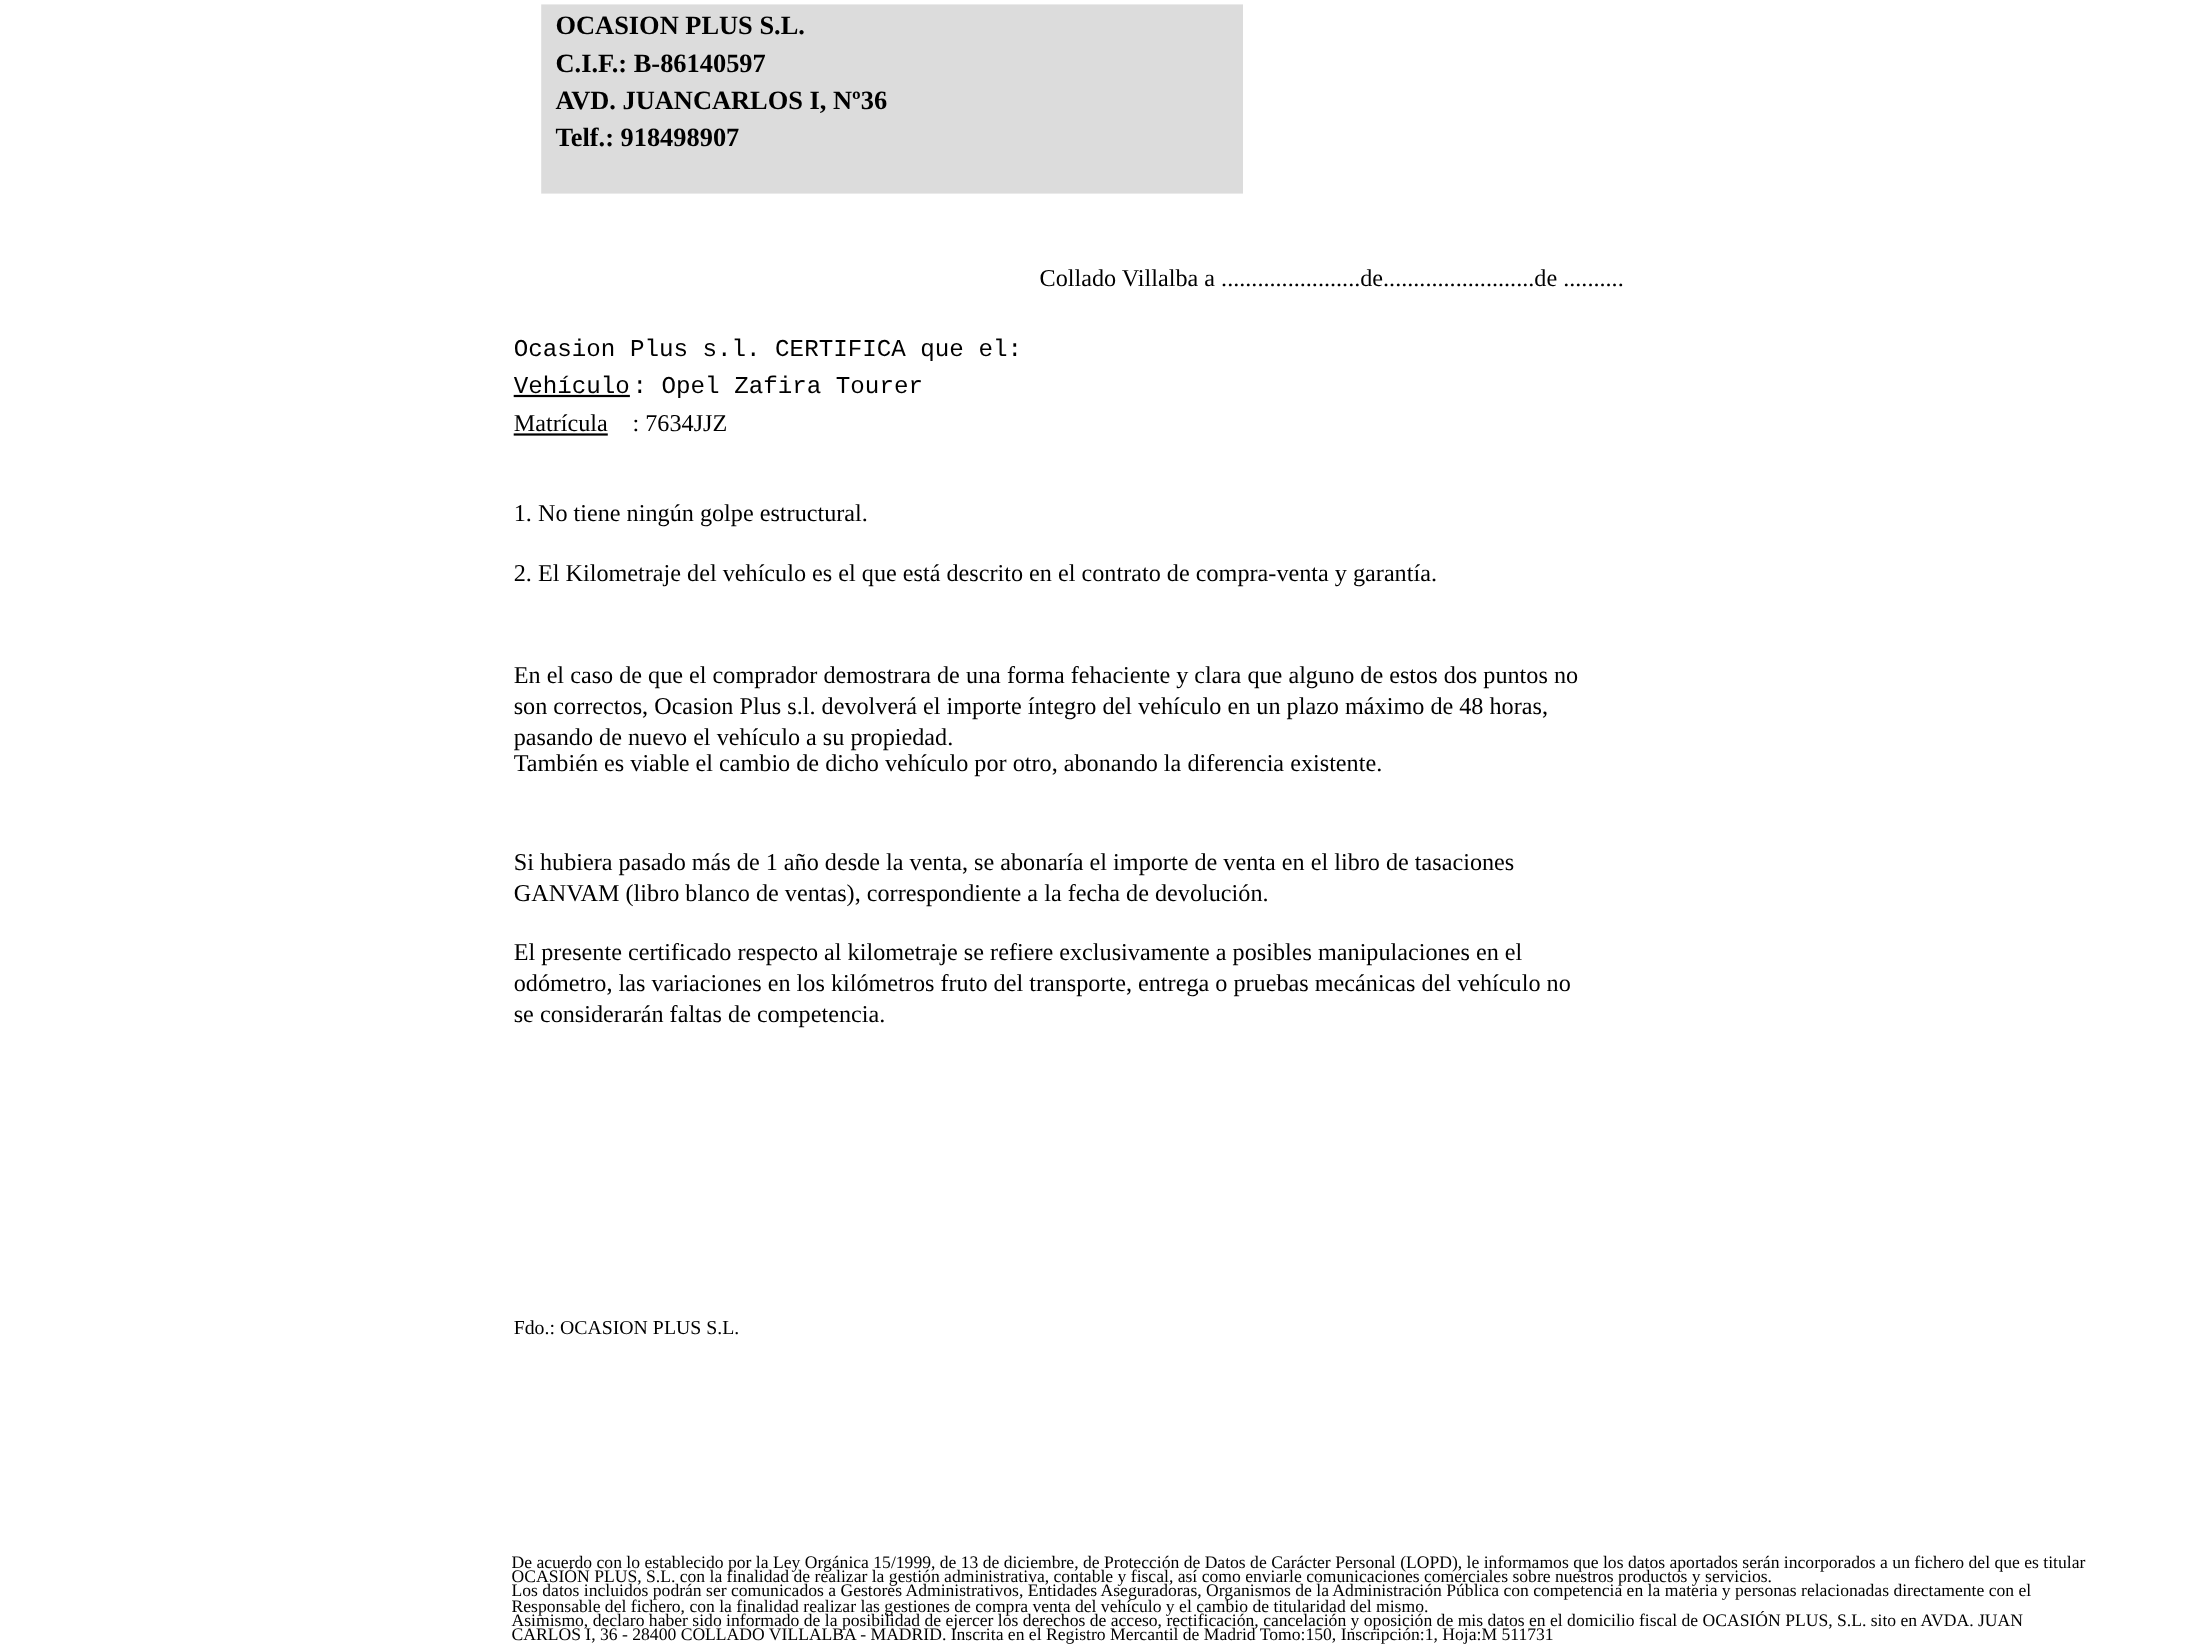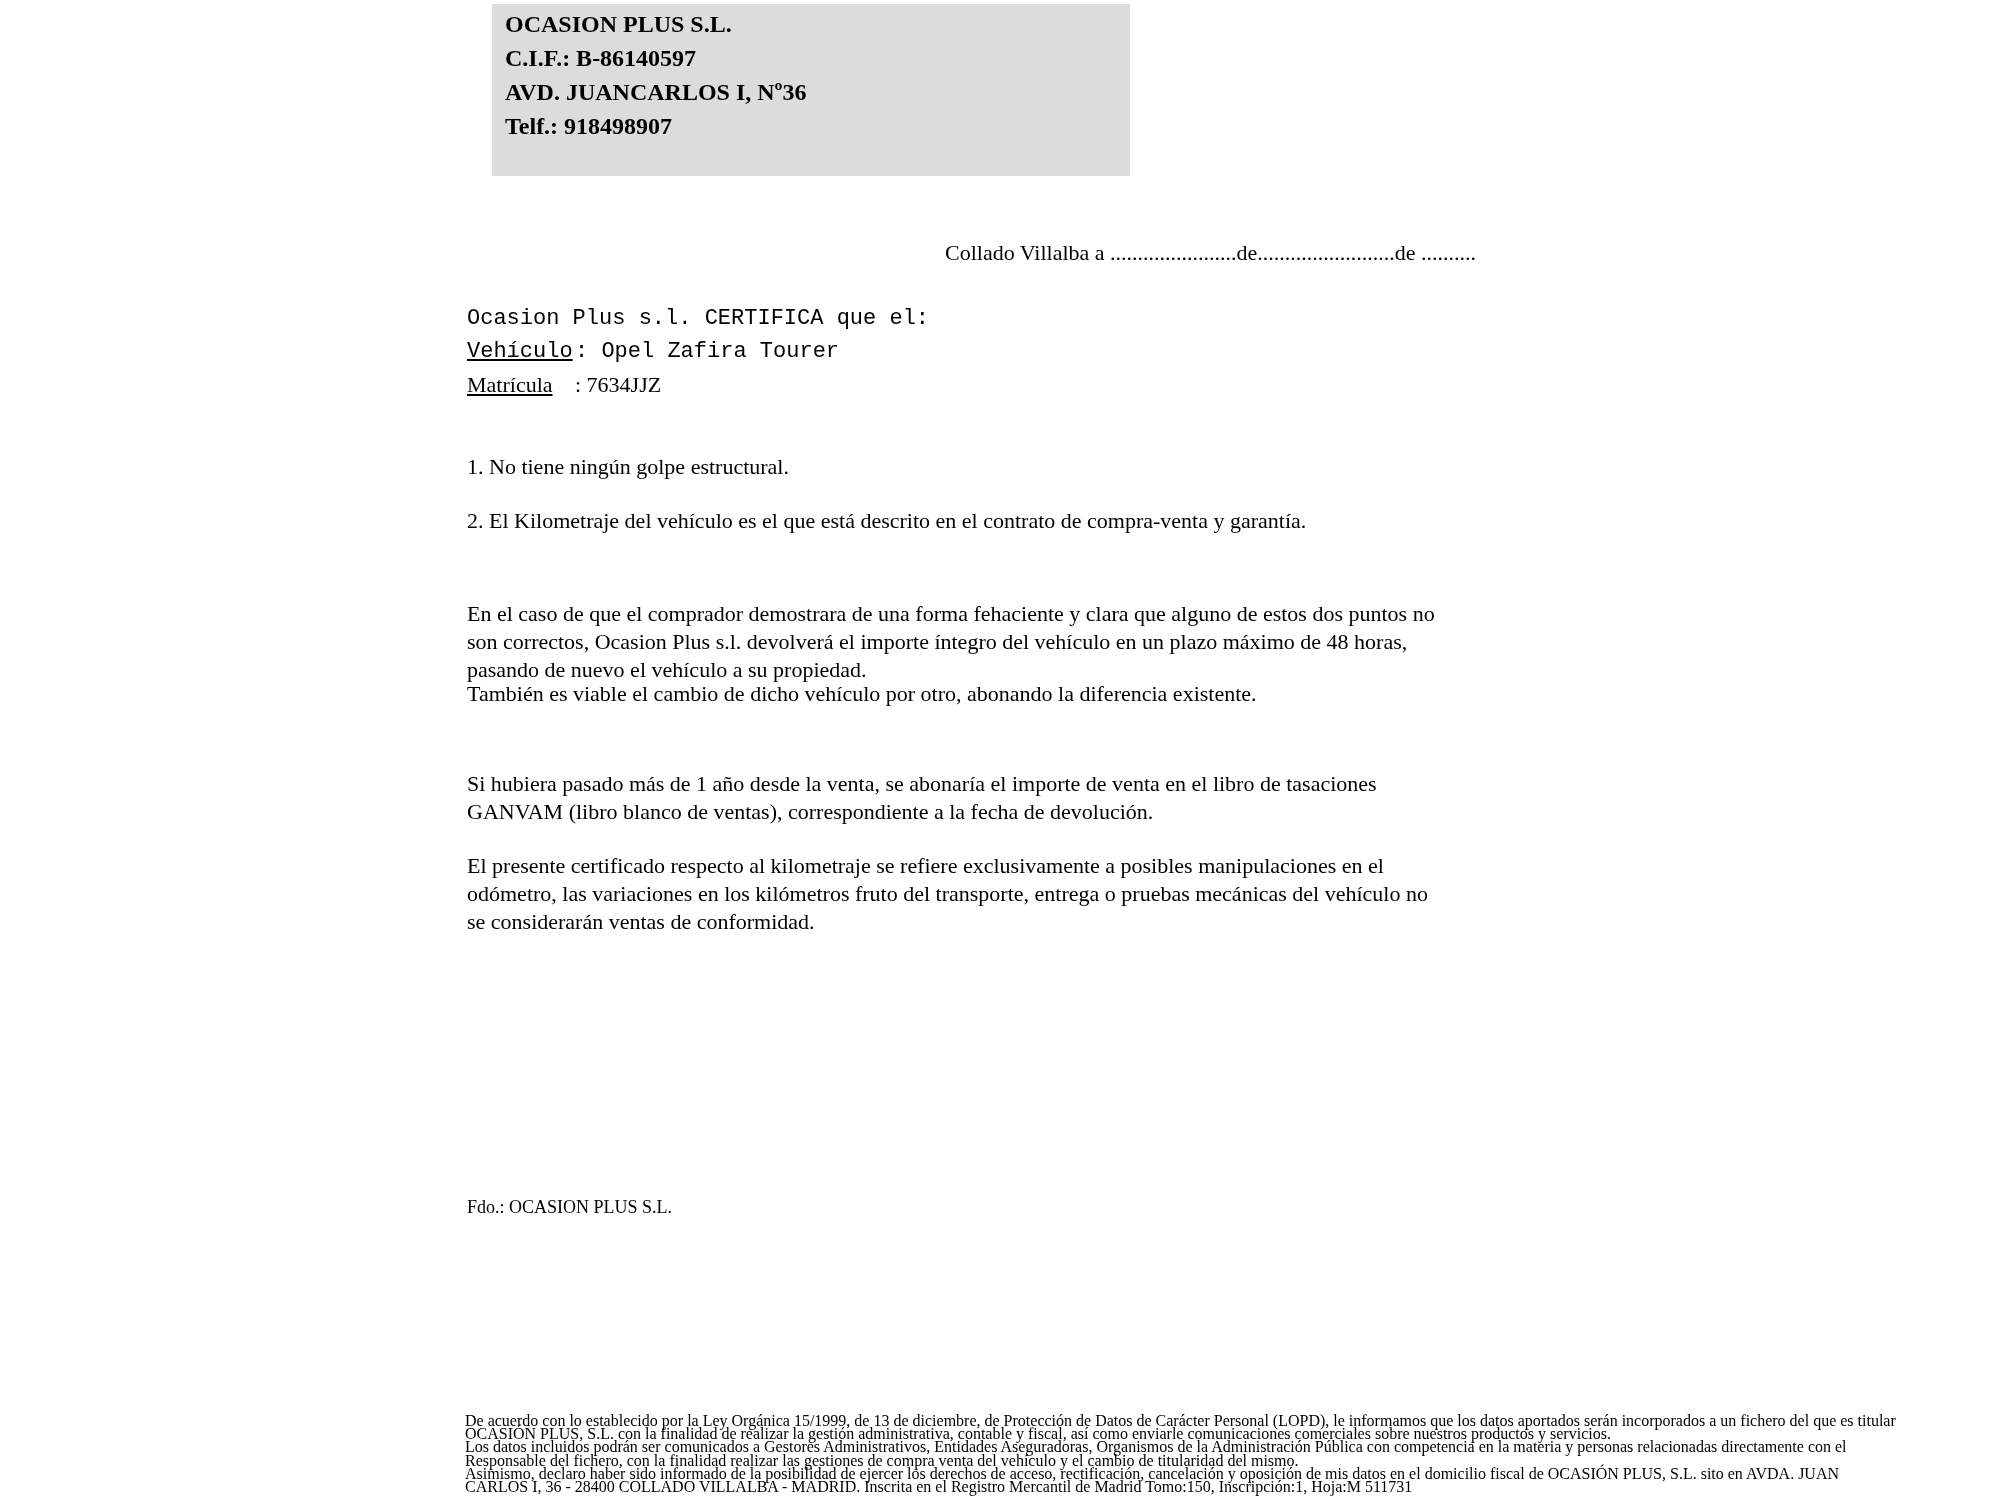--- a/index.html
+++ b/index.html
@@ -138,21 +138,21 @@
 </div>
 
 <div class="abs para para-ganvam">
   <div>Si hubiera pasado más de 1 año desde la venta, se abonaría el importe de venta en el libro de tasaciones</div>
   <div>GANVAM (libro blanco de ventas), correspondiente a la fecha de devolución.</div>
 </div>
 
 <div class="abs para para-odometer">
   <div>El presente certificado respecto al kilometraje se refiere exclusivamente a posibles manipulaciones en el</div>
   <div>odómetro, las variaciones en los kilómetros fruto del transporte, entrega o pruebas mecánicas del vehículo no</div>
-  <div>se considerarán ventas de conformidad.</div>
+  <div>se considerarán faltas de competencia.</div>
 </div>
 
 <div class="abs signature">Fdo.: OCASION PLUS S.L.</div>
 
 <div class="abs lopd-footer">
   <div>De acuerdo con lo establecido por la Ley Orgánica 15/1999, de 13 de diciembre, de Protección de Datos de Carácter Personal (LOPD), le informamos que los datos aportados serán incorporados a un fichero del que es titular</div>
   <div>OCASIÓN PLUS, S.L. con la finalidad de realizar la gestión administrativa, contable y fiscal, así como enviarle comunicaciones comerciales sobre nuestros productos y servicios.</div>
   <div>Los datos incluidos podrán ser comunicados a Gestores Administrativos, Entidades Aseguradoras, Organismos de la Administración Pública con competencia en la materia y personas relacionadas directamente con el</div>
   <div>Responsable del fichero, con la finalidad realizar las gestiones de compra venta del vehículo y el cambio de titularidad del mismo.</div>
   <div>Asimismo, declaro haber sido informado de la posibilidad de ejercer los derechos de acceso, rectificación, cancelación y oposición de mis datos en el domicilio fiscal de OCASIÓN PLUS, S.L. sito en AVDA. JUAN</div>

